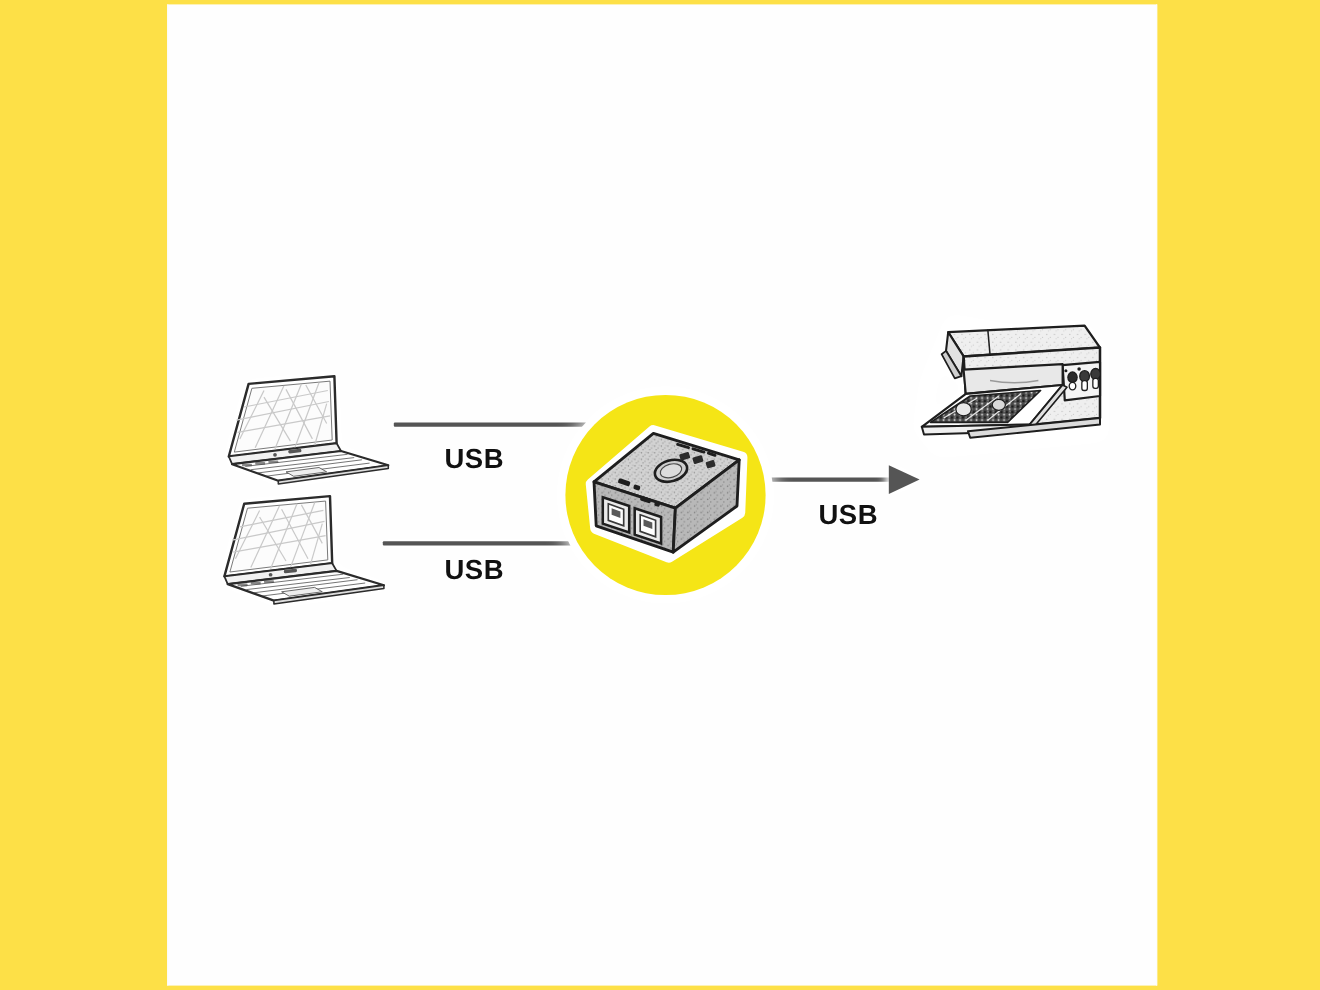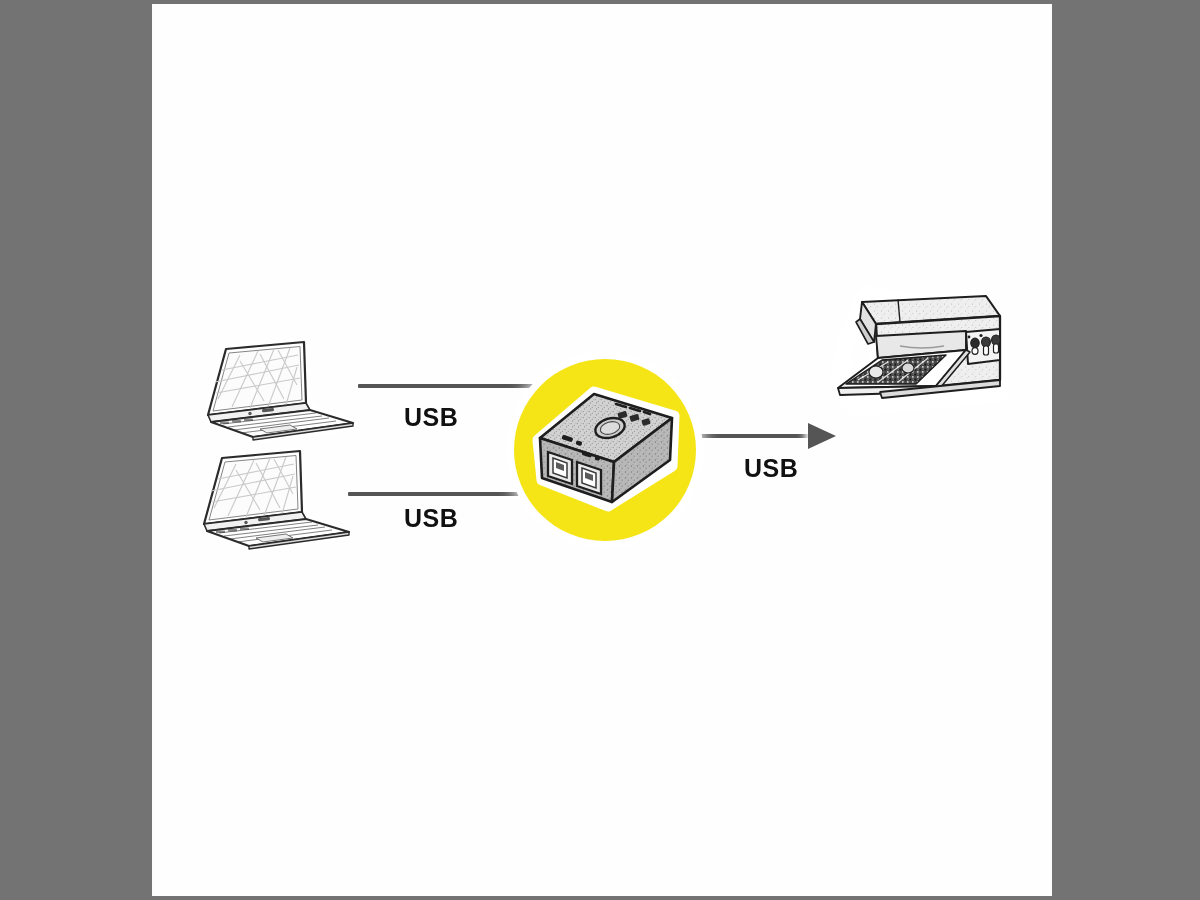--- a/index.html
+++ b/index.html
@@ -5,21 +5,21 @@
 <style>
   html, body {
     margin: 0;
     padding: 0;
     background: #ffffff;
   }
   #stage {
     position: relative;
     width: 1200px;
     height: 900px;
-    background: #737373;
+    background: #fde047;
     overflow: hidden;
     font-family: "Liberation Sans", sans-serif;
   }
   
   #content-panel {
     position: absolute;
     left: 152px;
     top: 4px;
     width: 898px;
     height: 892px;

